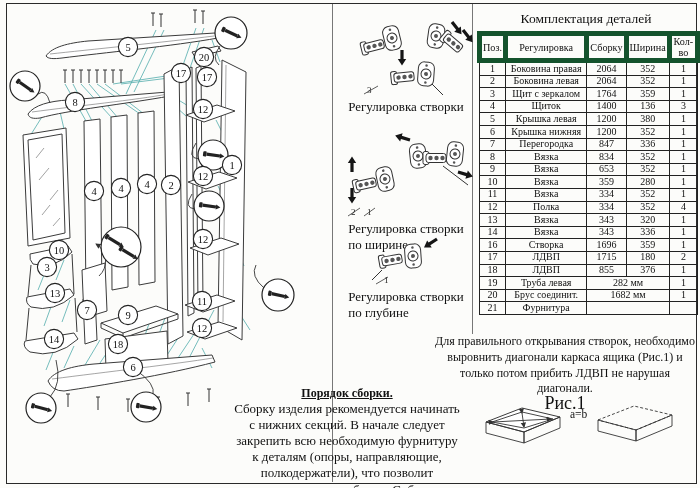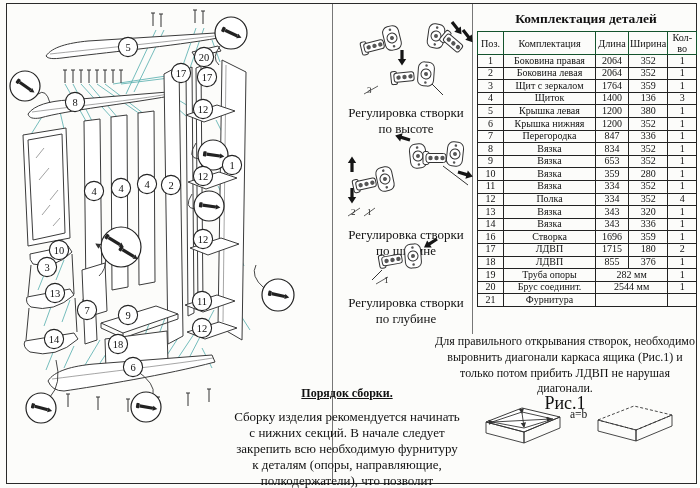--- a/index.html
+++ b/index.html
@@ -26,34 +26,34 @@
   .hf{fill:#555;stroke:none}
   .ba{fill:#151515}
   .figline{fill:none;stroke:#333;stroke-width:.9}
   .figdash{fill:none;stroke:#333;stroke-width:.9;stroke-dasharray:3 2}
   .slash{stroke:#333;stroke-width:.8}
   .smalltxt{font:9px "Liberation Serif","DejaVu Serif",serif;fill:#222}
   .eqtxt{font:11.5px "Liberation Serif","DejaVu Serif",serif;fill:#111}
 
   
   .adjust{position:absolute;left:339px;width:134px;display:flex;flex-direction:column;align-items:center}
-  .adjust .caption{font-size:13px;text-align:center;line-height:1.25;margin-top:7px}
+  .adjust .caption{font-size:13px;text-align:left;line-height:1.25;margin-top:1px}
 
   
   #table-title{position:absolute;left:477px;top:11px;width:218px;text-align:center;
-               font-weight:bold;font-size:13.5px}
+               font-weight:normal;font-size:13.5px}
   #parts-table{position:absolute;left:477px;top:31px;border-collapse:collapse;font-size:10px;table-layout:fixed}
-  #parts-table th{font-weight:normal;font-size:10.2px;border:1px solid #14532d;padding:0 1px;height:14px}
+  #parts-table th{font-weight:normal;font-size:10.2px;border:5px solid #14532d;padding:0 1px;height:14px}
   #parts-table td{border:1px solid #222;text-align:center;padding:0 1px;height:11.6px;line-height:1.05}
   #note{position:absolute;left:434px;top:334px;width:262px;font-size:12px;line-height:1.32;text-align:center}
   #fig-label{position:absolute;left:434px;top:393px;width:262px;text-align:center;font-size:18px}
 
   
   #assembly{position:absolute;left:232px;top:386px;width:230px;text-align:center}
-  #assembly .hd{font-size:12px;font-weight:bold;text-decoration:underline;margin-bottom:8px}
+  #assembly .hd{font-size:12px;font-weight:bold;text-decoration:underline;margin-bottom:0}
   #assembly .bd{font-size:13px;line-height:1.24}
 </style>
 </head>
 <body>
 
 <div id="page">
   <div class="frame"></div>
   <div class="vdiv1"></div>
   <div class="vdiv2"></div>
 
@@ -307,21 +307,20 @@
       <use href="#bararrow" transform="translate(123,14) rotate(52)"></use>
       <use href="#bararrow" transform="translate(62,34) rotate(90)"></use>
       <use href="#plate" transform="translate(86,58) rotate(4)"></use>
       <use href="#armc" transform="translate(64,61) rotate(-6)"></use>
       <line class="pin" x1="92" y1="68" x2="103" y2="79" stroke-width="2"></line>
       <line class="slash" x1="24" y1="78" x2="38" y2="70"></line>
       <text class="smalltxt" x="27" y="77">3</text>
     </svg>
     <div class="caption">
       <div>Регулировка створки</div>
-      <div>по высоте</div>
     </div>
   </div>
 
   <div class="adjust" style="top:128px">
     <svg width="134" height="92" viewBox="0 0 132 92">
       <use href="#plate" transform="translate(78,28) rotate(-6)"></use>
       <use href="#armc" transform="translate(96,30)"></use>
       <use href="#plate" transform="translate(115,26) rotate(6)"></use>
       <use href="#bararrow" transform="translate(70,12) rotate(197)"></use>
       <use href="#bararrow" transform="translate(118,44) rotate(17)"></use>
@@ -361,22 +360,22 @@
     <colgroup>
       <col style="width:26px">
         <col style="width:92px">
         <col style="width:33px">
       <col style="width:38px">
         <col style="width:29px">
     </colgroup>
     <thead>
         <tr>
           <th>Поз.</th>
-          <th>Комплектация</th>
-          <th>Длина</th>
+          <th>Регулировка</th>
+          <th>Сборку</th>
           <th>Ширина</th>
           <th>Кол-во</th>
         </tr>
       </thead>
     <tbody>
         <tr>
           <td>1</td>
           <td>Боковина правая</td>
           <td>2064</td>
           <td>352</td>
@@ -489,28 +488,28 @@
         </tr>
         <tr>
           <td>18</td>
           <td>ЛДВП</td>
           <td>855</td>
           <td>376</td>
           <td>1</td>
         </tr>
         <tr>
           <td>19</td>
-          <td>Труба опоры</td>
+          <td>Труба левая</td>
           <td colspan="2">282 мм</td>
           <td>1</td>
         </tr>
         <tr>
           <td>20</td>
           <td>Брус соединит.</td>
-          <td colspan="2">2544 мм</td>
+          <td colspan="2">1682 мм</td>
           <td>1</td>
         </tr>
         <tr>
           <td>21</td>
           <td>Фурнитура</td>
           <td colspan="2"></td>
           <td></td>
         </tr>
       </tbody>
   </table>

